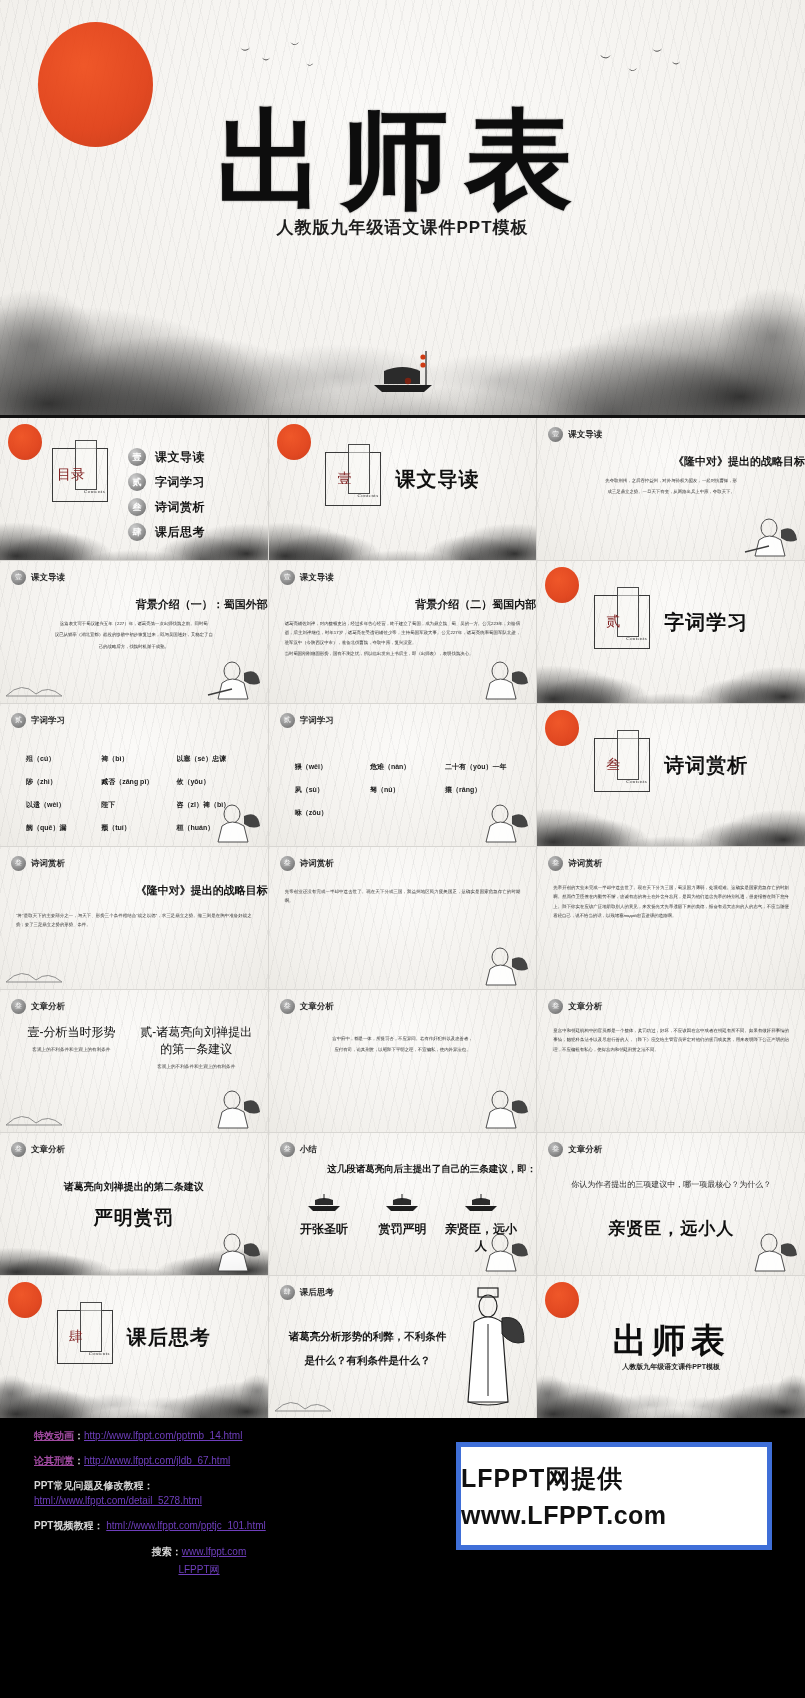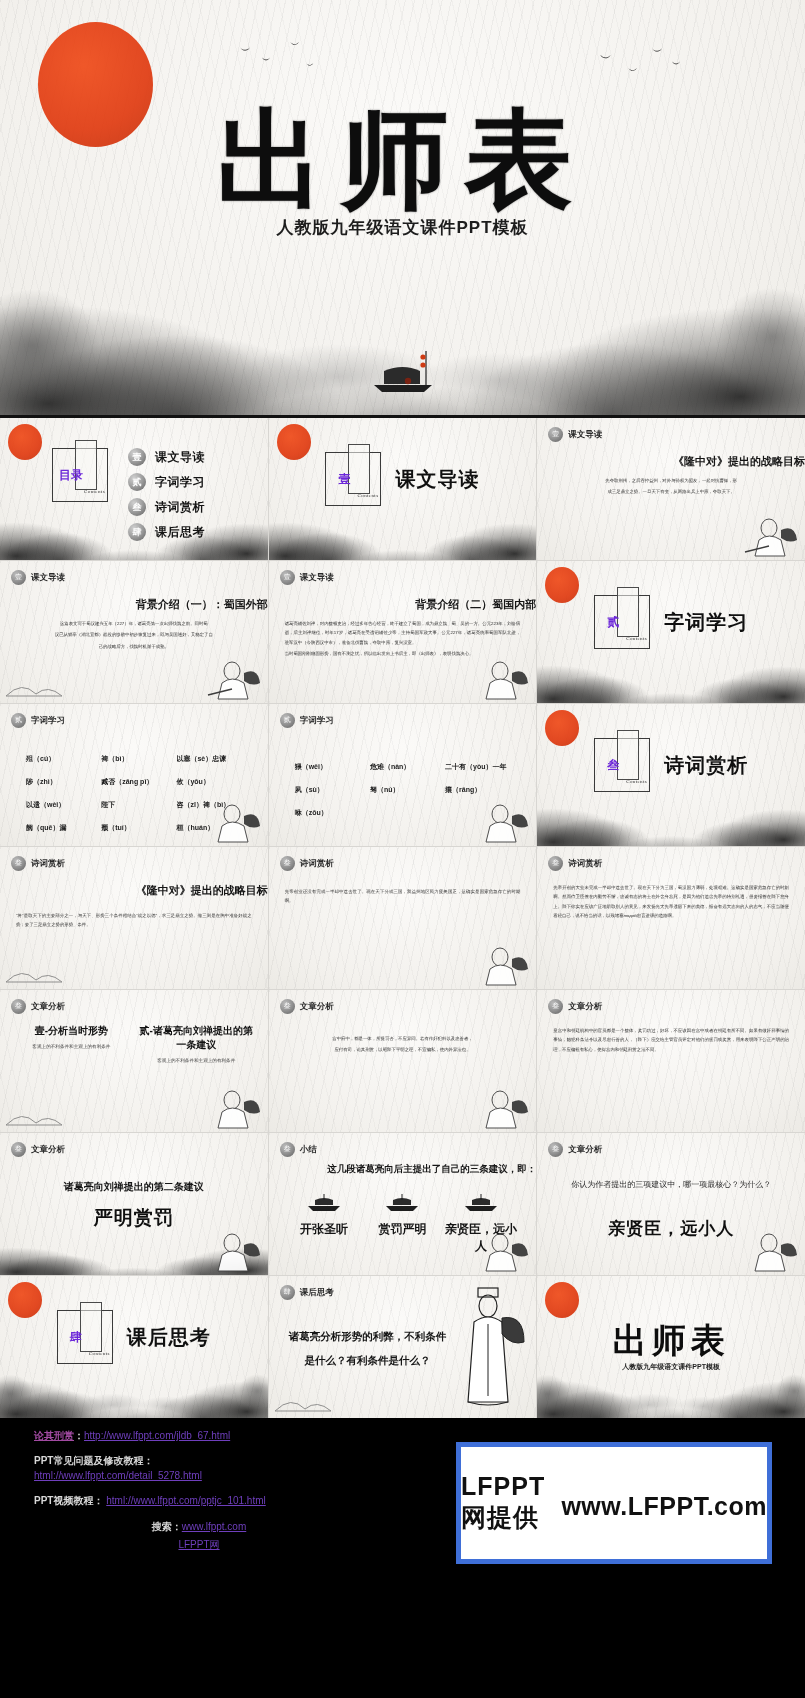--- a/index.html
+++ b/index.html
@@ -126,21 +126,21 @@
   .divider-box {
     position: relative; width: 56px; height: 54px; border: 1px solid #3a3a3a;
     display: flex; align-items: center; justify-content: center;
   }
   .divider-box::after {
     content: ""; position: absolute; left: 22px; top: -9px; width: 20px; height: 48px;
     border: 1px solid #4a4a4a; background: rgba(250,249,246,.55);
   }
   .divider-num {
     position: relative; z-index: 2; font-family: "Liberation Serif", serif;
-    font-size: 12px; font-weight: 700; color: #6d28d9; margin-right: 18px;
+    font-size: 14px; font-weight: 400; color: #7f1d1d; margin-right: 18px;
   }
   .divider-en {
     position: absolute; z-index: 2; bottom: 7px; right: 2px;
     font-size: 5px; letter-spacing: .4px; color: #333;
     font-family: "Liberation Serif", serif;
   }
   .divider-text { font-size: 20px; font-weight: 700; color: #101010; letter-spacing: 1px; }
 
   
   .toc-list { position: absolute; left: 128px; top: 30px; z-index: 3; }
@@ -158,21 +158,21 @@
     position: absolute; left: 26px; right: 16px; top: 50px; z-index: 3;
     display: grid; grid-template-columns: 1fr 1fr 1fr; row-gap: 13px;
     font-size: 7px; font-weight: 700; color: #1c1c1c;
   }
 
   
   .two-col {
     position: absolute; left: 14px; right: 14px; top: 34px; z-index: 3;
     display: grid; grid-template-columns: 1fr 1fr; gap: 10px;
   }
-  .col-h { font-size: 10px; font-weight: 700; color: #121212; margin-bottom: 5px; text-align: center; }
+  .col-h { font-size: 12px; font-weight: 400; color: #121212; margin-bottom: 5px; text-align: center; }
   .col-s { font-size: 4.6px; color: #3a3a3a; text-align: center; line-height: 1.8; }
 
   
   .sum-row {
     position: absolute; left: 16px; right: 16px; top: 60px; z-index: 3;
     display: grid; grid-template-columns: 1fr 1fr 1fr;
   }
   .sum-item { text-align: center; }
   .sum-label { font-size: 12px; font-weight: 700; color: #141414; margin-top: 4px; }
 
@@ -211,23 +211,23 @@
   .links { position: absolute; left: 34px; top: 10px; width: 420px; }
   .link-row { margin-bottom: 10px; font-size: 10px; line-height: 1.5; }
   .lk-label { color: #a34ba3; text-decoration: underline; font-weight: 700; }
   .lk-plain { color: #d8d8d8; font-weight: 700; }
   .lk-url { color: #6f3fbd; text-decoration: underline; }
   .search-row { margin-top: 12px; text-align: center; width: 330px; font-size: 10px; }
   .search-label { color: #d8d8d8; font-weight: 700; }
   .brand-bottom { display: block; color: #6f3fbd; margin-top: 4px; }
 
   .promo {
-    position: absolute; left: 456px; top: 24px; width: 316px; height: 122px;
+    position: absolute; left: 456px; top: 24px; width: 316px; height: 108px;
     background: #fff; border: 5px solid #3f6fd8;
-    display: flex; flex-direction: row; align-items: center; justify-content: center;
+    display: flex; flex-direction: column; align-items: flex-start; justify-content: center;
   }
   .promo-1 { font-size: 25px; font-weight: 700; color: #111; letter-spacing: 1px; }
   .promo-2 { font-size: 25px; font-weight: 700; color: #111; margin-top: 6px; letter-spacing: .5px; }
 </style>
 </head>
 <body>
 
 <div class="page">
 
   <div class="hero">
@@ -652,20 +652,23 @@
       <div class="bamboo"></div>
       <div class="final-title">出师表</div>
       <div class="final-sub">人教版九年级语文课件PPT模板</div>
     </div>
 
   </div>
 
   <div class="footer">
     <div class="links">
       <div class="link-row">
+        <span class="lk-label">特效动画</span><span class="lk-plain">：</span><a class="lk-url" href="#">http://www.lfppt.com/pptmb_14.html</a>
+      </div>
+      <div class="link-row">
         <span class="lk-label">论其刑赏</span><span class="lk-plain">：</span><a class="lk-url" href="#">http://www.lfppt.com/jldb_67.html</a>
       </div>
       <div class="link-row">
         <div class="lk-plain">PPT常见问题及修改教程：</div>
         <a class="lk-url" href="#">html://www.lfppt.com/detail_5278.html</a>
       </div>
       <div class="link-row">
         <span class="lk-plain">PPT视频教程：</span>
         <a class="lk-url" href="#">html://www.lfppt.com/pptjc_101.html</a>
       </div>

